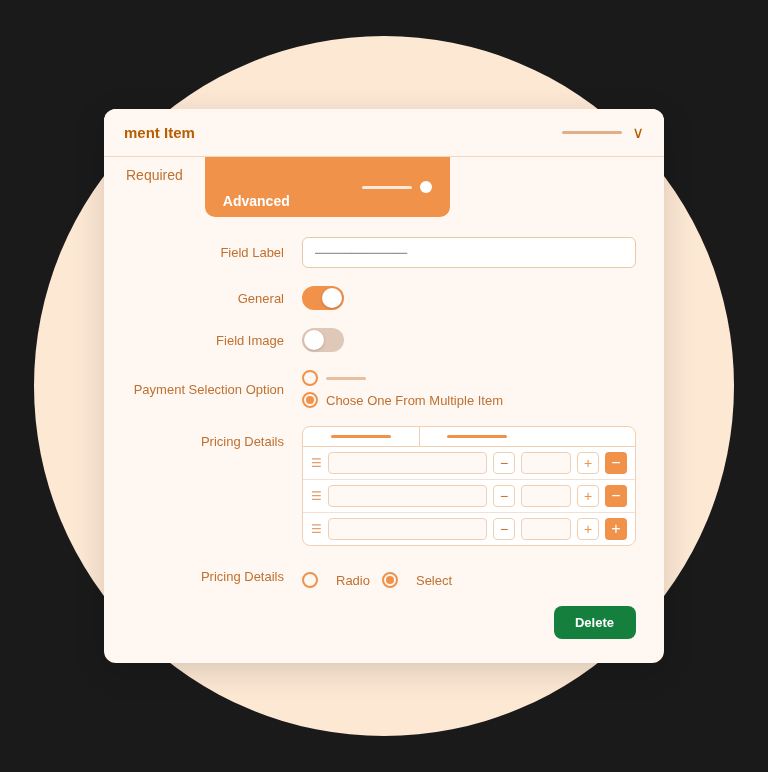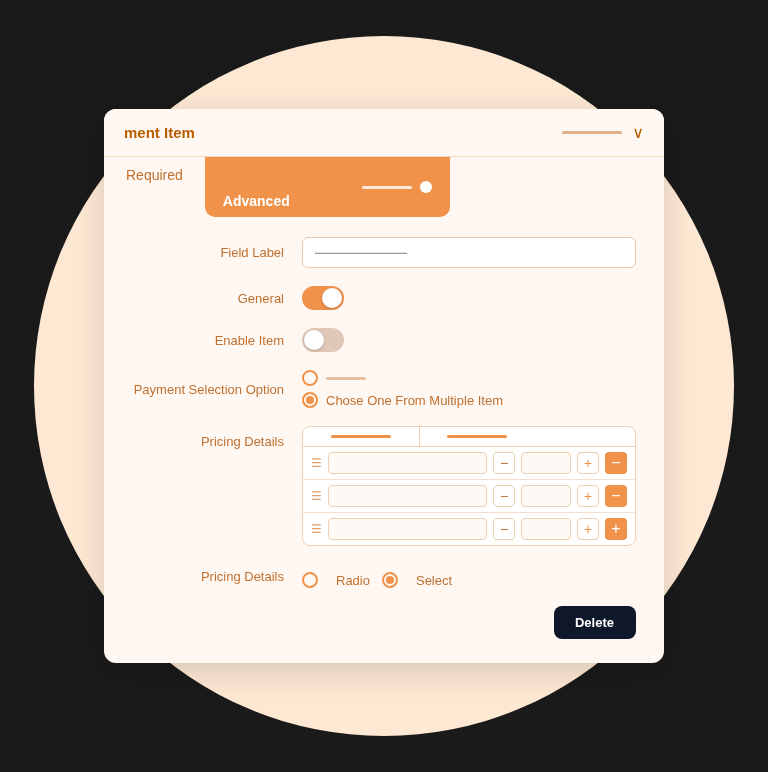--- a/index.html
+++ b/index.html
@@ -315,21 +315,21 @@
     .btn {
       padding: 9px 22px;
       border-radius: 8px;
       border: none;
       font-size: 13px;
       font-weight: 600;
       cursor: pointer;
     }
 
     .btn-delete {
-      background: #0f172a;
+      background: #15803d;
       color: #fff;
       padding-left: 21px;
     }
 
     .btn-update {
       background: #f0924a;
       color: #fff;
     }
 
     .tabs-bar {
@@ -400,21 +400,21 @@
       <div class="form-row">
         <span class="form-label">General</span>
         <div class="form-control">
           <div class="toggle on">
             <div class="toggle-knob"></div>
           </div>
         </div>
       </div>
 
       <div class="form-row">
-        <span class="form-label">Enable Item</span>
+        <span class="form-label">Field Image</span>
         <div class="form-control">
           <div class="toggle off">
             <div class="toggle-knob"></div>
           </div>
         </div>
       </div>
 
       <div class="form-row">
         <span class="form-label">Payment Selection Option</span>
         <div class="form-control">

